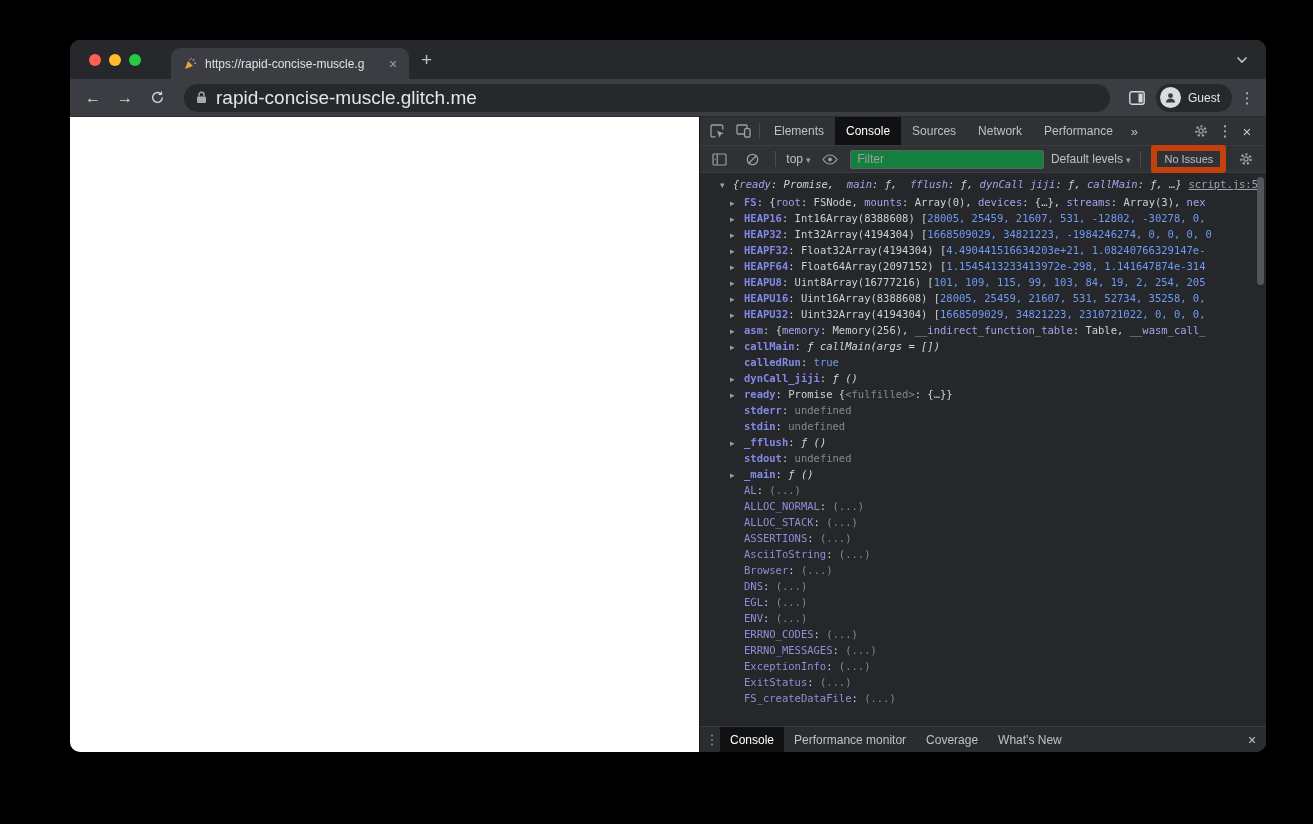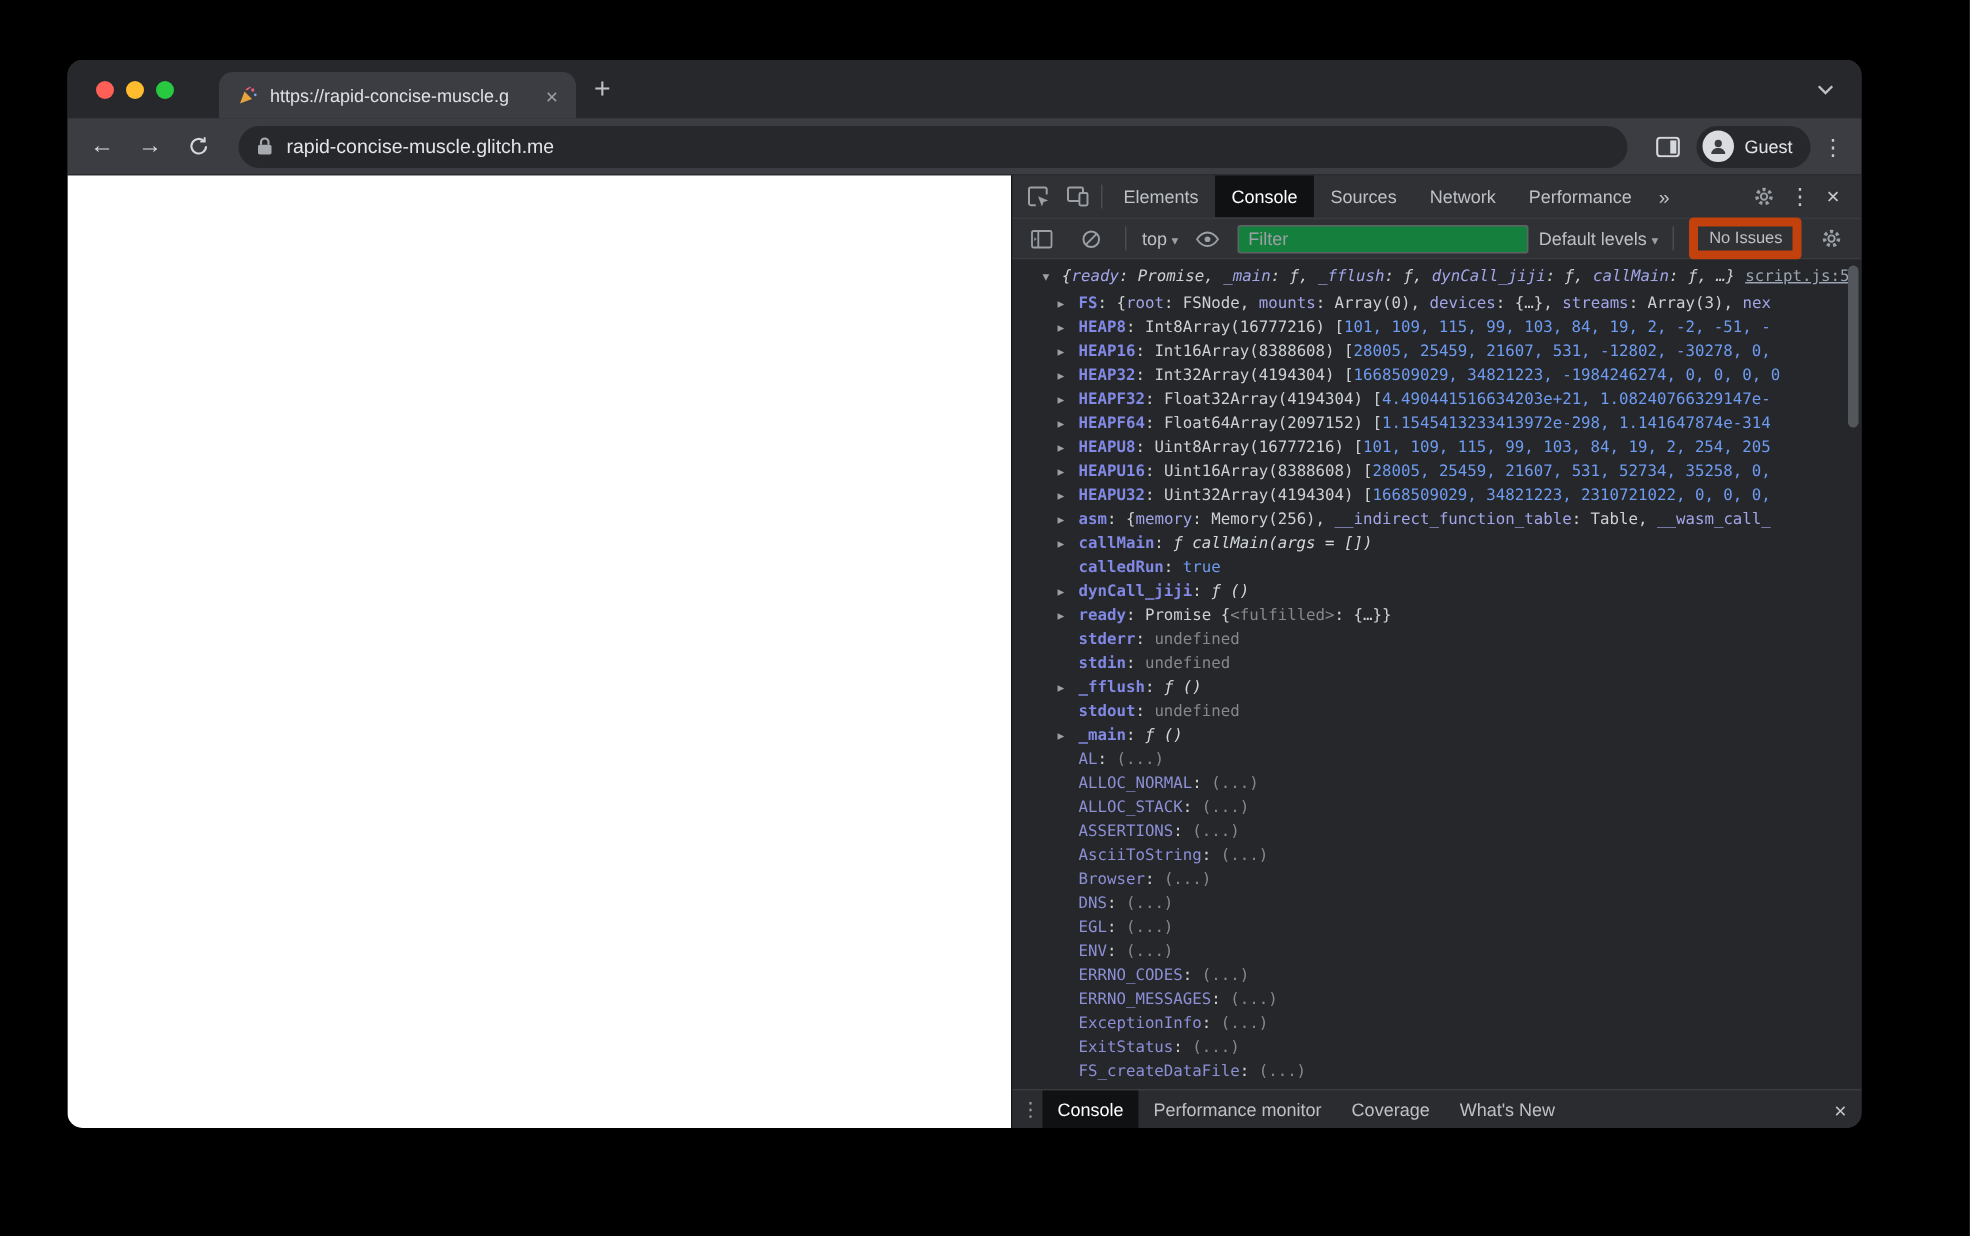--- a/index.html
+++ b/index.html
@@ -2,21 +2,21 @@
 <html><head>
 <meta charset="utf-8">
 <style>
   * { box-sizing: border-box; }
   html,body { margin:0; padding:0; }
   body {
     width:1313px; height:824px; background:#000; position:relative;
     font-family:"Liberation Sans", sans-serif; overflow:hidden;
   }
   .window {
-    position:absolute; left:45px; top:40px; width:1196px; height:712px;
+    position:absolute; left:70px; top:40px; width:1196px; height:712px;
     border-radius:10px; overflow:hidden; background:#3b3d42;
     box-shadow:0 25px 70px rgba(0,0,0,.75);
     display:flex; flex-direction:column;
   }
   
   .tabstrip { height:39px; background:#26282c; display:flex; align-items:center; padding-left:19px; flex:none; }
   .traffic { display:flex; gap:8px; margin-right:30px; }
   .dot { width:12px; height:12px; border-radius:50%; }
   .dot.red{background:#ff5f57;} .dot.yellow{background:#febc2e;} .dot.green{background:#28c840;}
   .tab {
@@ -24,21 +24,21 @@
     border-radius:9px 9px 0 0; display:flex; align-items:center; padding:0 8px 0 12px; gap:8px;
   }
   .tab-title { flex:1; font-size:12px; color:#dfe1e5; white-space:nowrap; overflow:hidden; }
   .tab-close { color:#9aa0a6; font-size:14px; width:16px; text-align:center; cursor:default; }
   .newtab { margin-left:12px; color:#bdc1c6; font-size:19px; font-weight:400; }
   .strip-chevron { margin-left:auto; margin-right:18px; color:#bdc1c6; font-size:13px; }
   
   .toolbar { height:38px; background:#3b3d42; display:flex; align-items:center; padding:0 10px; gap:6px; flex:none; border-bottom:1px solid #2a2b2e; }
   .navbtn { width:26px; height:26px; display:flex; align-items:center; justify-content:center; color:#d5d8dc; font-size:16px; }
   .omnibox { flex:1; height:28px; background:#26282c; border-radius:14px; display:flex; align-items:center; padding:0 12px; gap:9px; margin:0 8px; min-width:0; }
-  .omnibox-text { font-size:13px; color:#e3e5e8; white-space:nowrap; overflow:hidden; }
+  .omnibox-text { font-size:19px; color:#e3e5e8; white-space:nowrap; overflow:hidden; }
   .profile { display:flex; align-items:center; gap:7px; background:#26282c; border-radius:14px; height:28px; padding:0 12px 0 4px; }
   .avatar { width:21px; height:21px; border-radius:50%; background:#dadce0; display:flex; align-items:center; justify-content:center; }
   .profile-name { font-size:12px; color:#e3e5e8; }
   .kebab { color:#c4c7cb; font-size:15px; width:18px; text-align:center; }
   
   .content { flex:1; display:flex; min-height:0; }
   .page { flex:1; background:#ffffff; }
   
   .devtools { width:567px; flex:none; display:flex; flex-direction:column; background:#25272a; border-left:1px solid #17181a; }
   .dt-tabbar { height:28px; flex:none; background:#2f3135; display:flex; align-items:center; padding:0 4px; }
@@ -220,21 +220,20 @@
         </span>
       </div>
 
       <div class="console">
         <div class="top-row">
           <div class="obj-preview"><span class="tri-top">▾</span><span id="preview-segs"><span class="seg-g">{</span><span class="seg-k">ready</span><span class="seg-g">: Promise, </span><span class="seg-k">_main</span><span class="seg-g">: ƒ, </span><span class="seg-k">_fflush</span><span class="seg-g">: ƒ, </span><span class="seg-k">dynCall_jiji</span><span class="seg-g">: ƒ, </span><span class="seg-k">callMain</span><span class="seg-g">: ƒ, …}</span></span></div>
           <a class="src-link">script.js:5</a>
         </div>
         <div id="prop-rows">
             <div class="crow"><span class="tri">▸</span><span class="pname">FS</span><span class="seg-g">: </span><span class="seg-g">{</span><span class="seg-k">root</span><span class="seg-g">: FSNode, </span><span class="seg-k">mounts</span><span class="seg-g">: Array(0), </span><span class="seg-k">devices</span><span class="seg-g">: {…}, </span><span class="seg-k">streams</span><span class="seg-g">: Array(3), </span><span class="seg-k">nex</span></div>
-            <div class="crow"><span class="tri">▸</span><span class="pname">HEAP8</span><span class="seg-g">: </span><span class="seg-g">Int8Array(16777216) [</span><span class="seg-n">101, 109, 115, 99, 103, 84, 19, 2, -2, -51, -</span></div>
             <div class="crow"><span class="tri">▸</span><span class="pname">HEAP16</span><span class="seg-g">: </span><span class="seg-g">Int16Array(8388608) [</span><span class="seg-n">28005, 25459, 21607, 531, -12802, -30278, 0,</span></div>
             <div class="crow"><span class="tri">▸</span><span class="pname">HEAP32</span><span class="seg-g">: </span><span class="seg-g">Int32Array(4194304) [</span><span class="seg-n">1668509029, 34821223, -1984246274, 0, 0, 0, 0</span></div>
             <div class="crow"><span class="tri">▸</span><span class="pname">HEAPF32</span><span class="seg-g">: </span><span class="seg-g">Float32Array(4194304) [</span><span class="seg-n">4.490441516634203e+21, 1.08240766329147e-</span></div>
             <div class="crow"><span class="tri">▸</span><span class="pname">HEAPF64</span><span class="seg-g">: </span><span class="seg-g">Float64Array(2097152) [</span><span class="seg-n">1.1545413233413972e-298, 1.141647874e-314</span></div>
             <div class="crow"><span class="tri">▸</span><span class="pname">HEAPU8</span><span class="seg-g">: </span><span class="seg-g">Uint8Array(16777216) [</span><span class="seg-n">101, 109, 115, 99, 103, 84, 19, 2, 254, 205</span></div>
             <div class="crow"><span class="tri">▸</span><span class="pname">HEAPU16</span><span class="seg-g">: </span><span class="seg-g">Uint16Array(8388608) [</span><span class="seg-n">28005, 25459, 21607, 531, 52734, 35258, 0,</span></div>
             <div class="crow"><span class="tri">▸</span><span class="pname">HEAPU32</span><span class="seg-g">: </span><span class="seg-g">Uint32Array(4194304) [</span><span class="seg-n">1668509029, 34821223, 2310721022, 0, 0, 0,</span></div>
             <div class="crow"><span class="tri">▸</span><span class="pname">asm</span><span class="seg-g">: </span><span class="seg-g">{</span><span class="seg-k">memory</span><span class="seg-g">: Memory(256), </span><span class="seg-k">__indirect_function_table</span><span class="seg-g">: Table, </span><span class="seg-k">__wasm_call_</span></div>
             <div class="crow"><span class="tri">▸</span><span class="pname">callMain</span><span class="seg-g">: </span><span class="seg-i">ƒ callMain(args = [])</span></div>
             <div class="crow"><span class="tri"> </span><span class="pname">calledRun</span><span class="seg-g">: </span><span class="seg-b">true</span></div>

